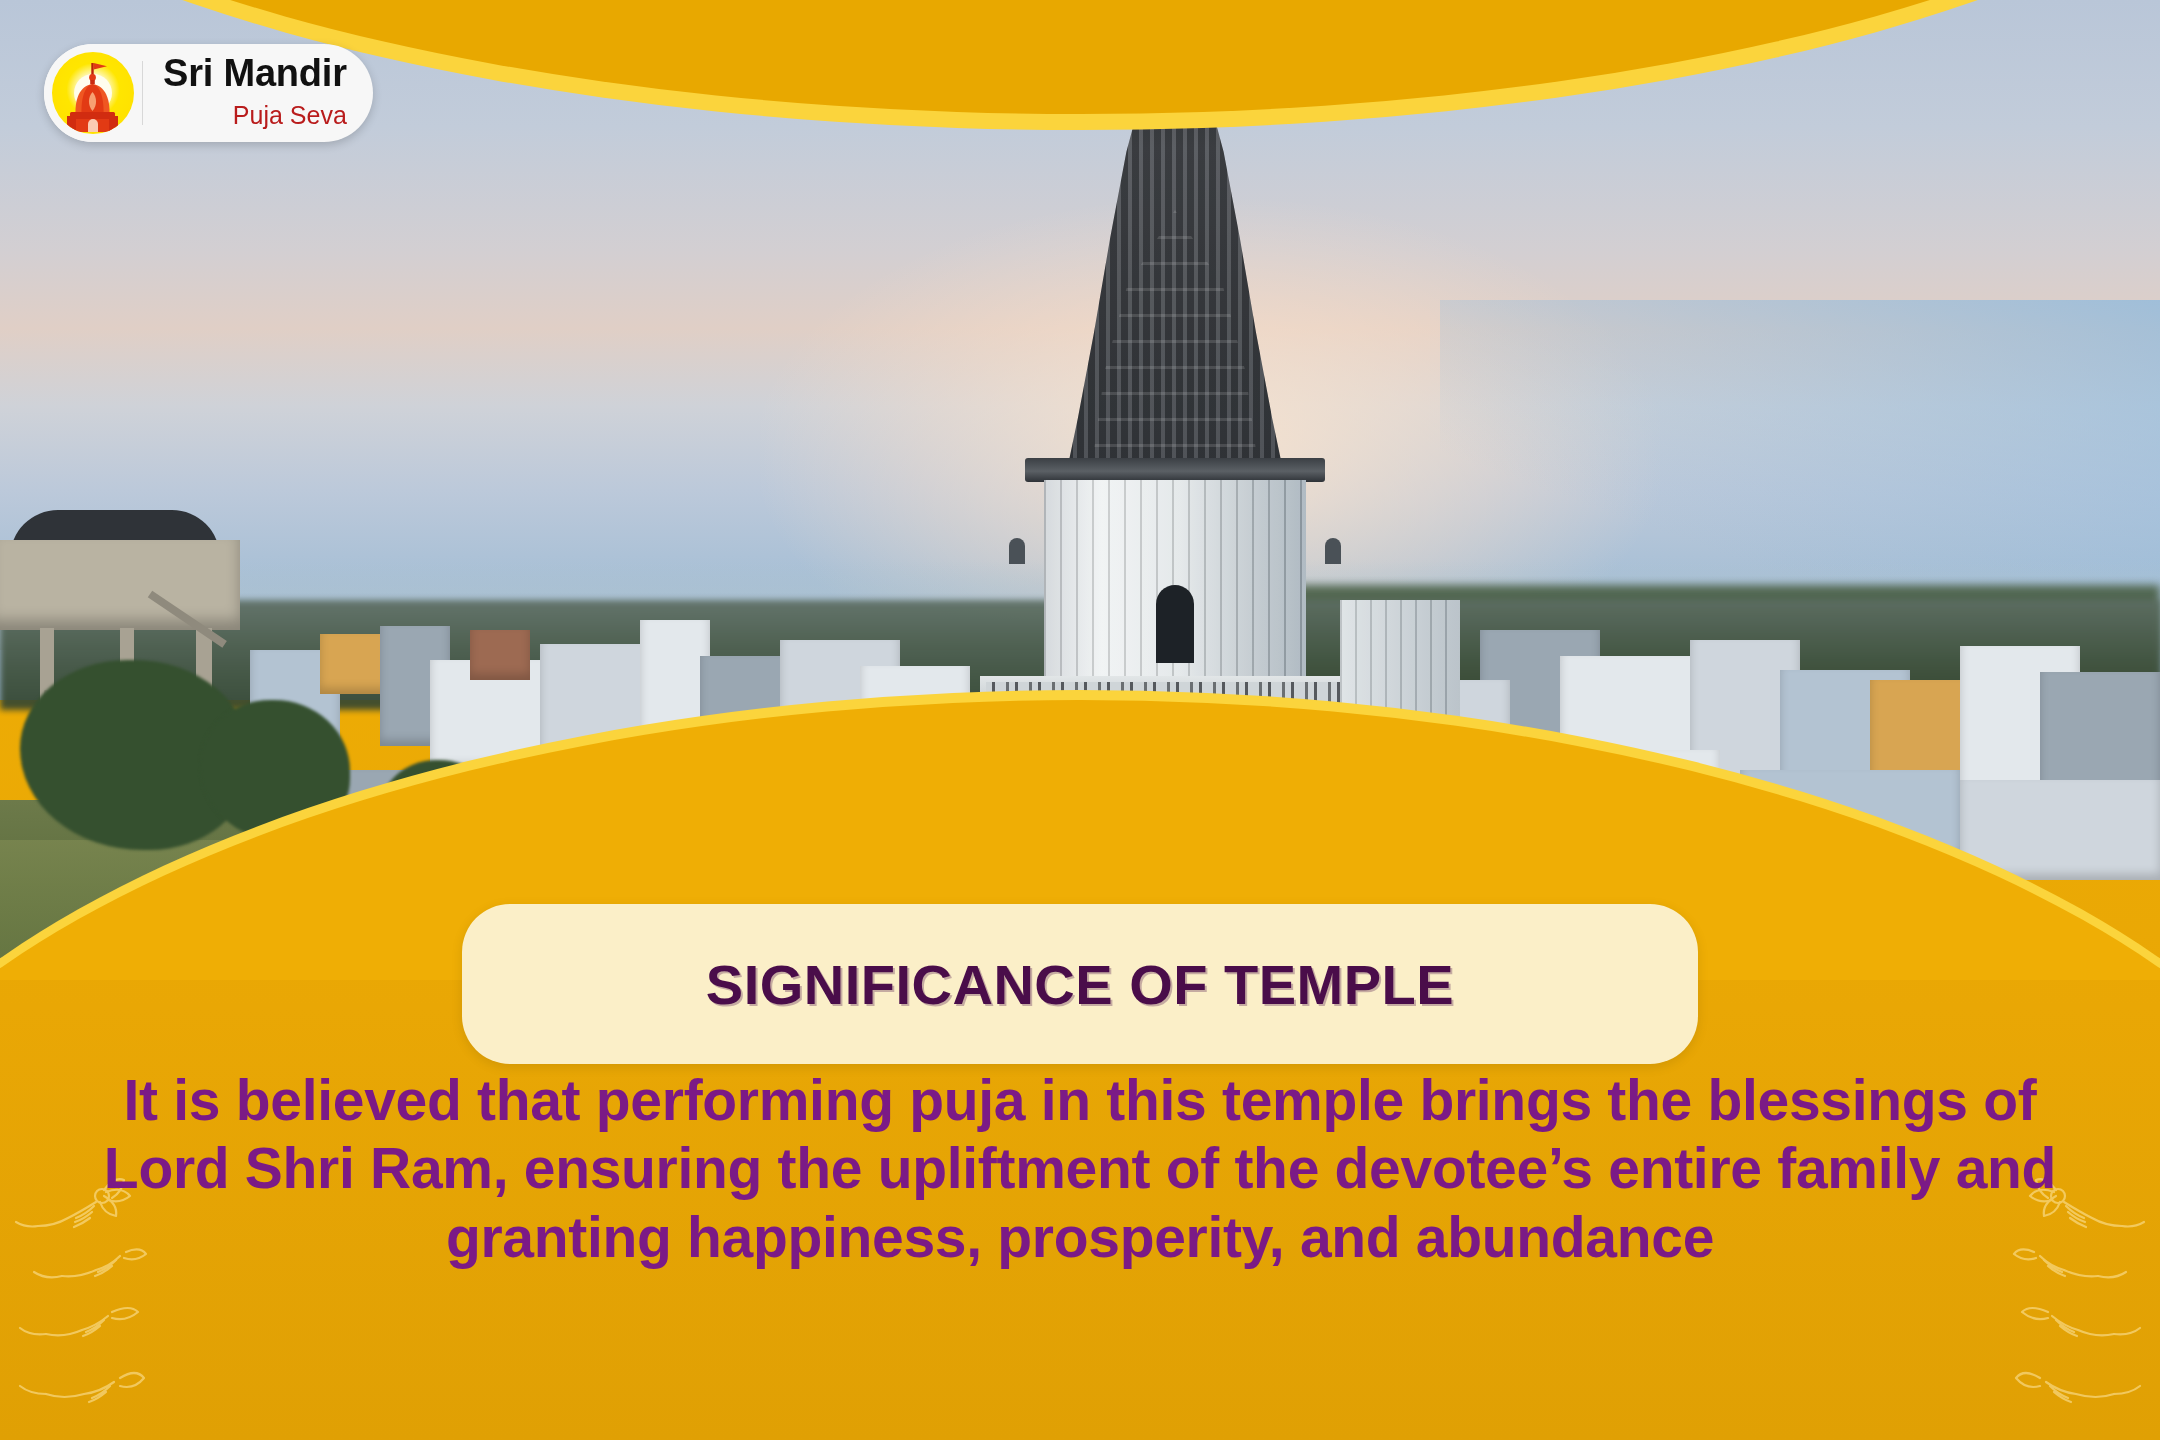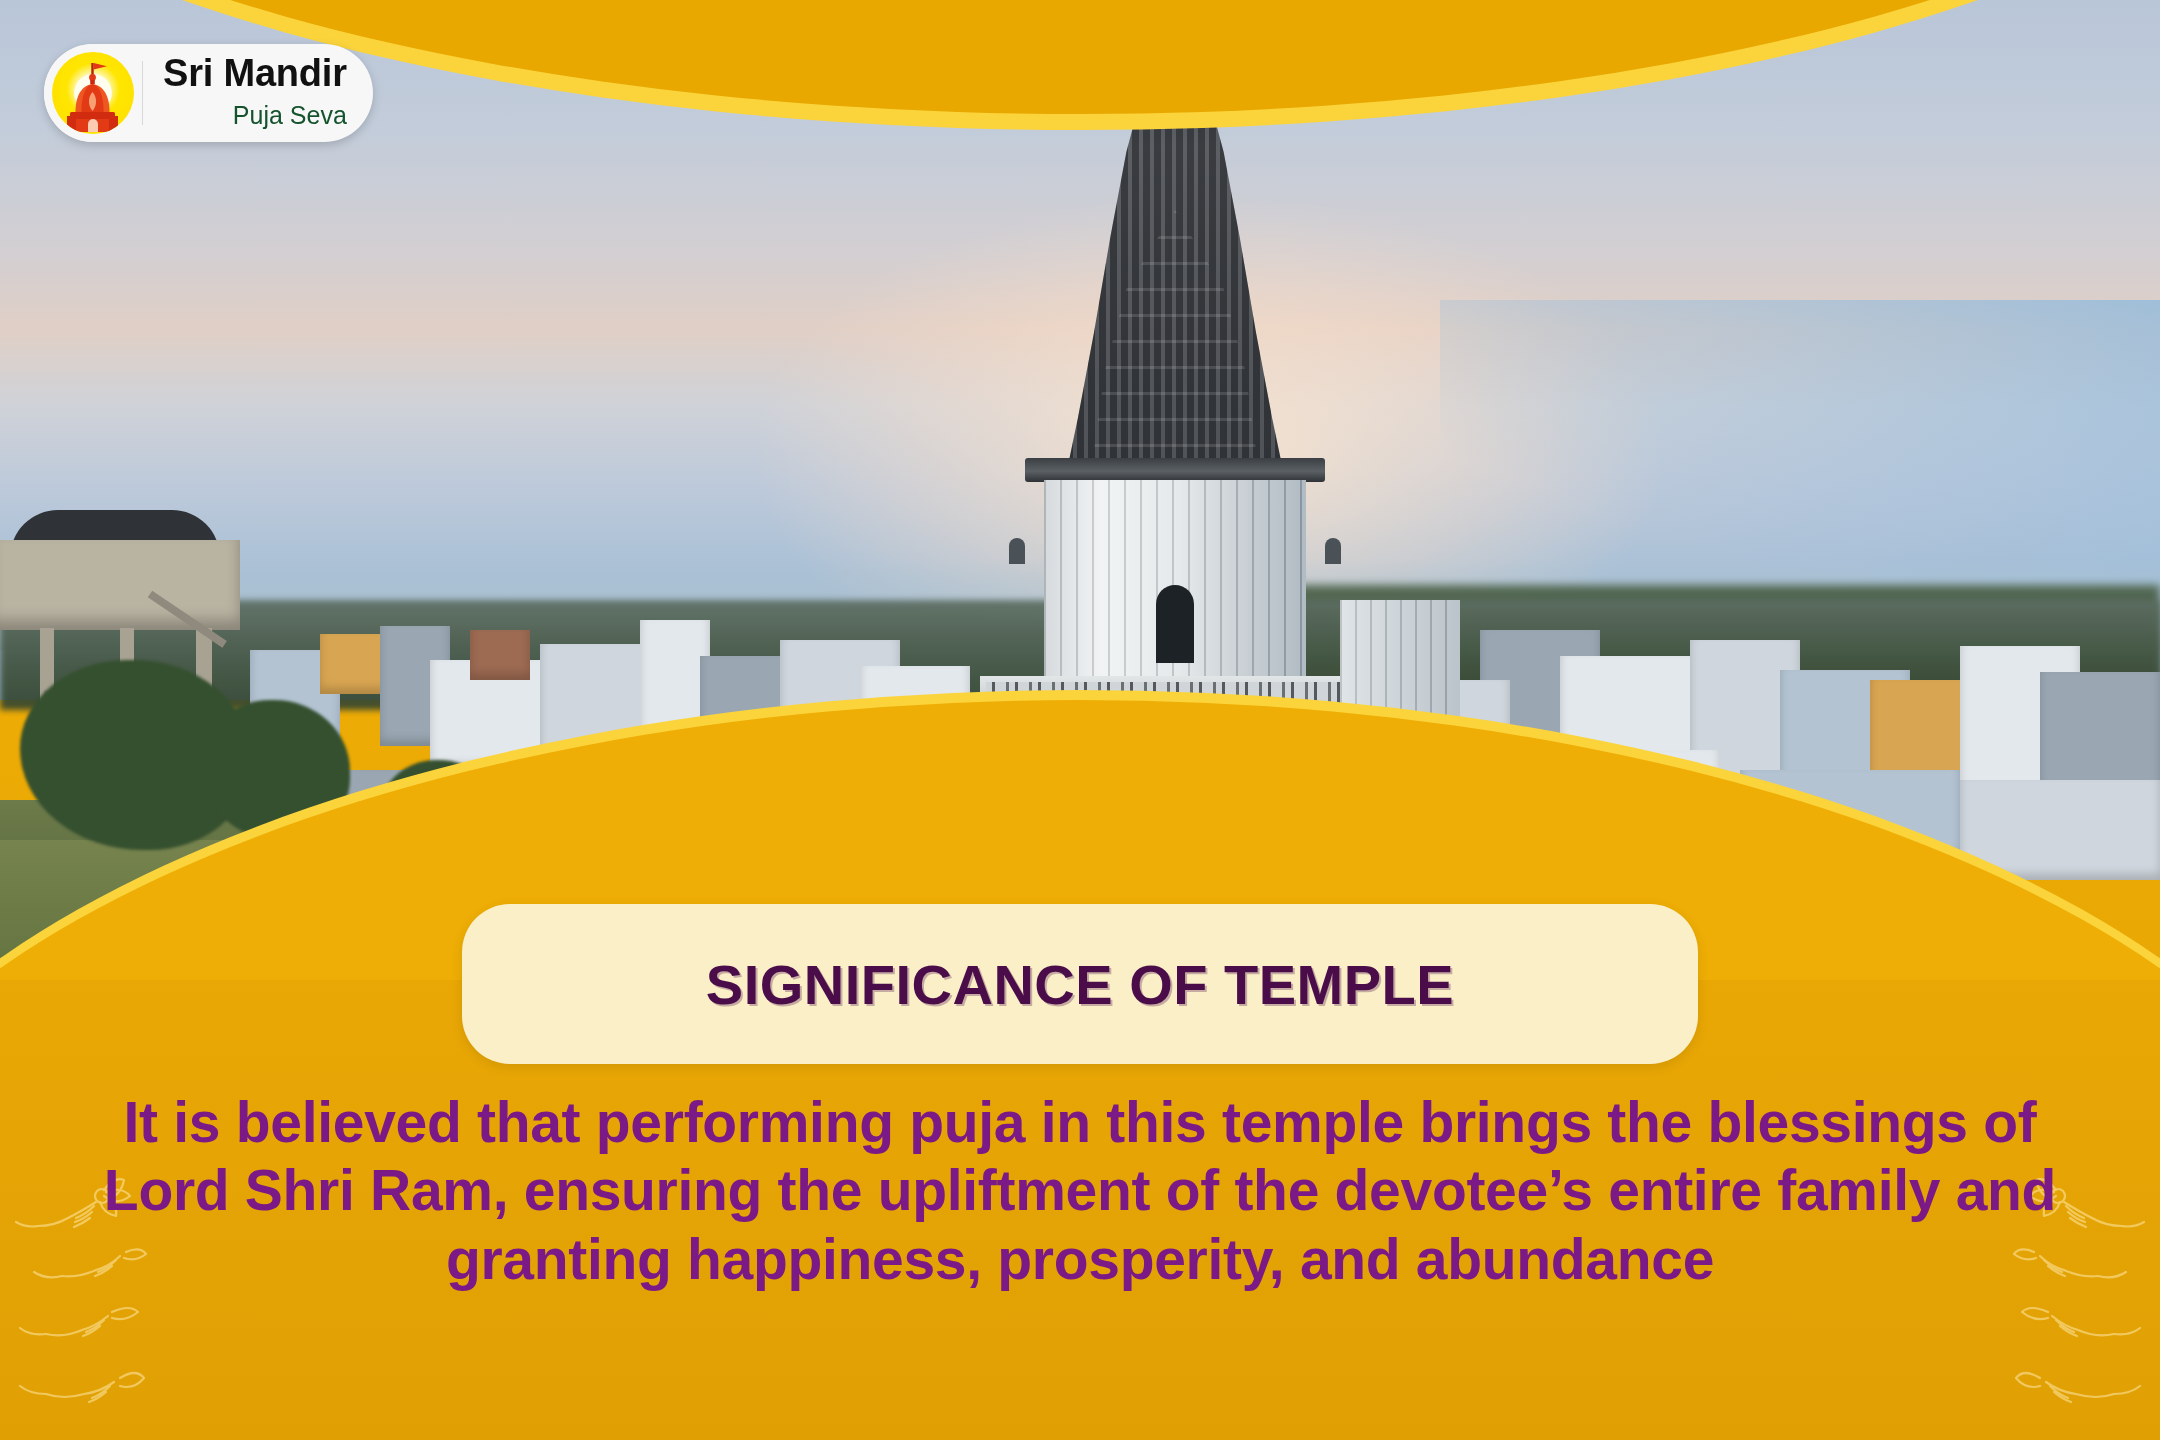--- a/index.html
+++ b/index.html
@@ -128,32 +128,32 @@
       display:flex;align-items:center;background:#f7f7f7;border-radius:50px;
       box-shadow:0 3px 10px rgba(0,0,0,.18);}
   .logo-badge{width:98px;height:98px;border-radius:50%;background:#f7f7f7;
       display:flex;align-items:center;justify-content:center;flex:0 0 auto;}
   .logo-disc{width:82px;height:82px;border-radius:50%;
       background:radial-gradient(circle at 50% 46%, #FFFDF0 0%, #FFF7B0 26%, #FFE600 44%, #FFDD00 100%);
       position:relative;overflow:hidden;display:flex;align-items:flex-end;justify-content:center;}
   .logo-div{width:1px;height:64px;background:#d8d8d8;flex:0 0 auto;}
   .logo-text{padding:0 26px 0 20px;display:flex;flex-direction:column;justify-content:center;text-align:right;}
   .logo-title{font-size:38px;font-weight:bold;color:#111;line-height:1.05;letter-spacing:-.2px;}
-  .logo-sub{font-size:25px;color:#14532d;line-height:1.25;margin-top:6px;}
+  .logo-sub{font-size:25px;color:#b91c1c;line-height:1.25;margin-top:6px;}
 
   
   .title-card{position:absolute;left:462px;top:904px;width:1236px;height:160px;
       background:#FBEFC8;border-radius:48px;z-index:30;
       display:flex;align-items:center;justify-content:center;
       box-shadow:0 3px 12px rgba(0,0,0,.10);}
   .title-text{font-size:56px;font-weight:bold;color:#4A0D4A;letter-spacing:.5px;
       text-shadow:2px 2px 0 rgba(74,13,74,.30);}
 
   
-  .body-copy{position:absolute;left:90px;top:1088px;width:1980px;z-index:30;
+  .body-copy{position:absolute;left:90px;top:1066px;width:1980px;z-index:30;
       text-align:center;color:#7B1A86;font-size:57px;font-weight:bold;line-height:1.20;
       letter-spacing:-.3px;}
 
   
   .orn{position:absolute;bottom:0;width:150px;height:280px;z-index:20;opacity:.55;pointer-events:none;}
   .orn.left{left:8px;}
   .orn.right{right:8px;transform:scaleX(-1);}
 </style>
 </head>
 <body>

